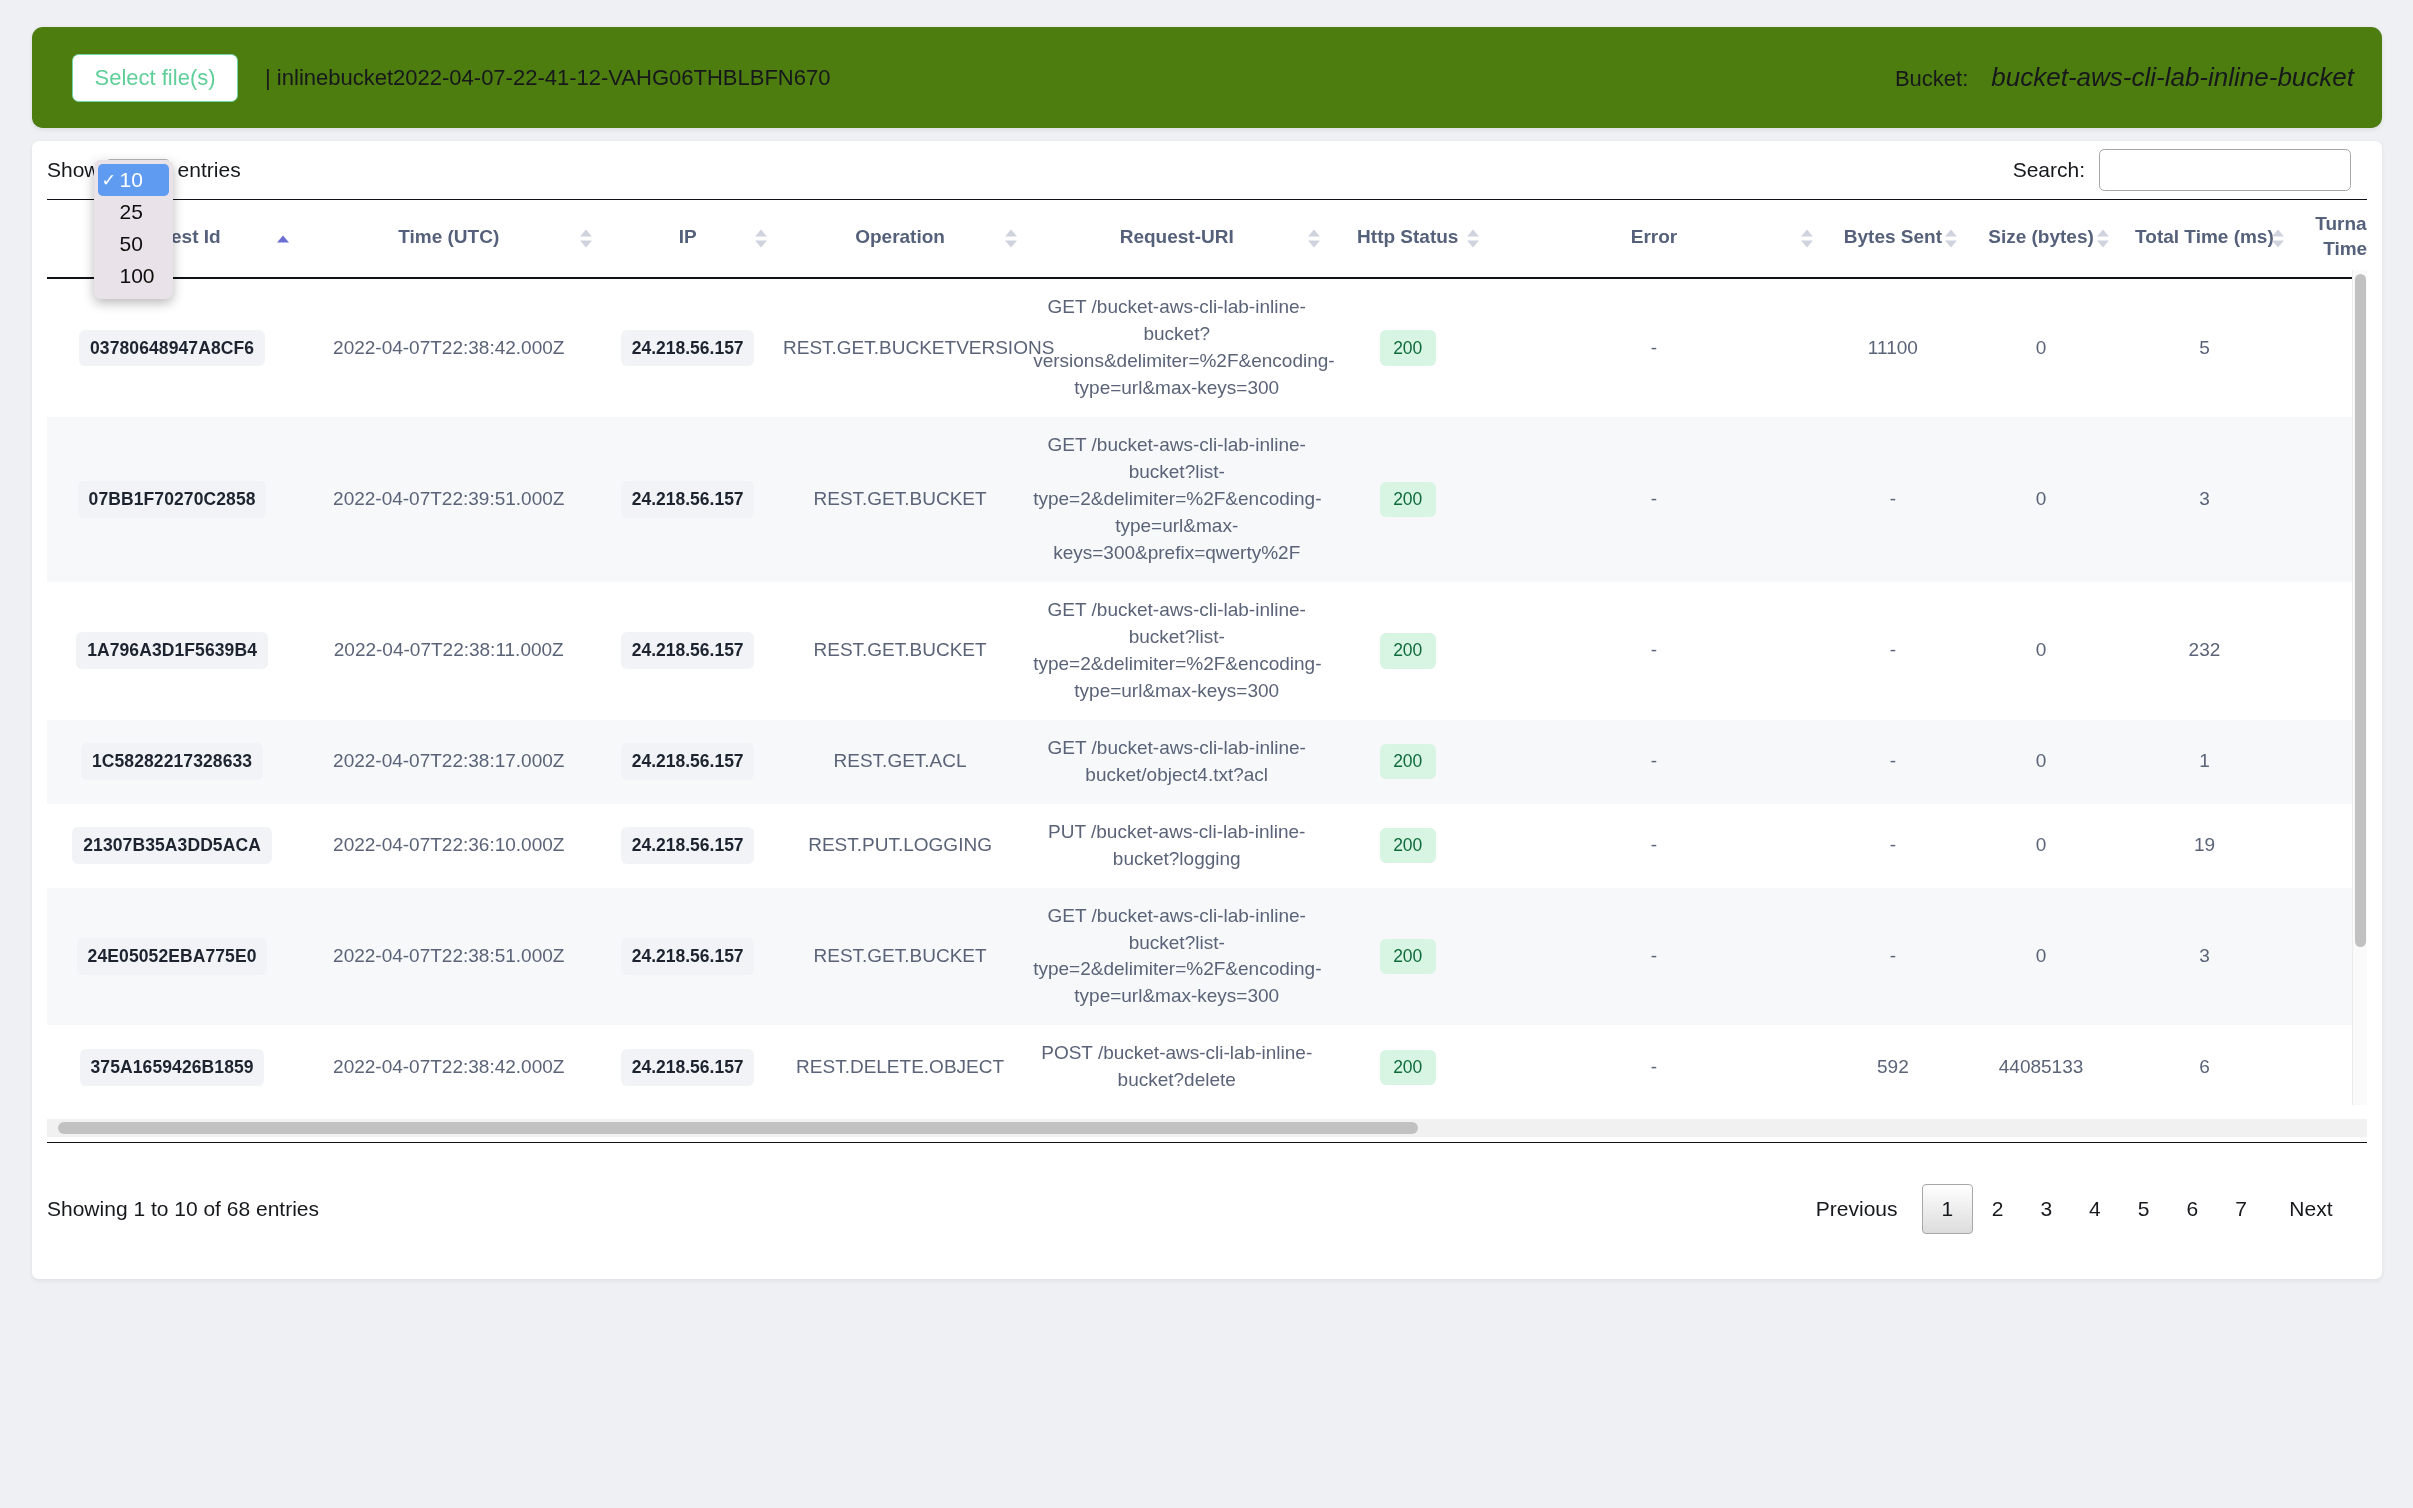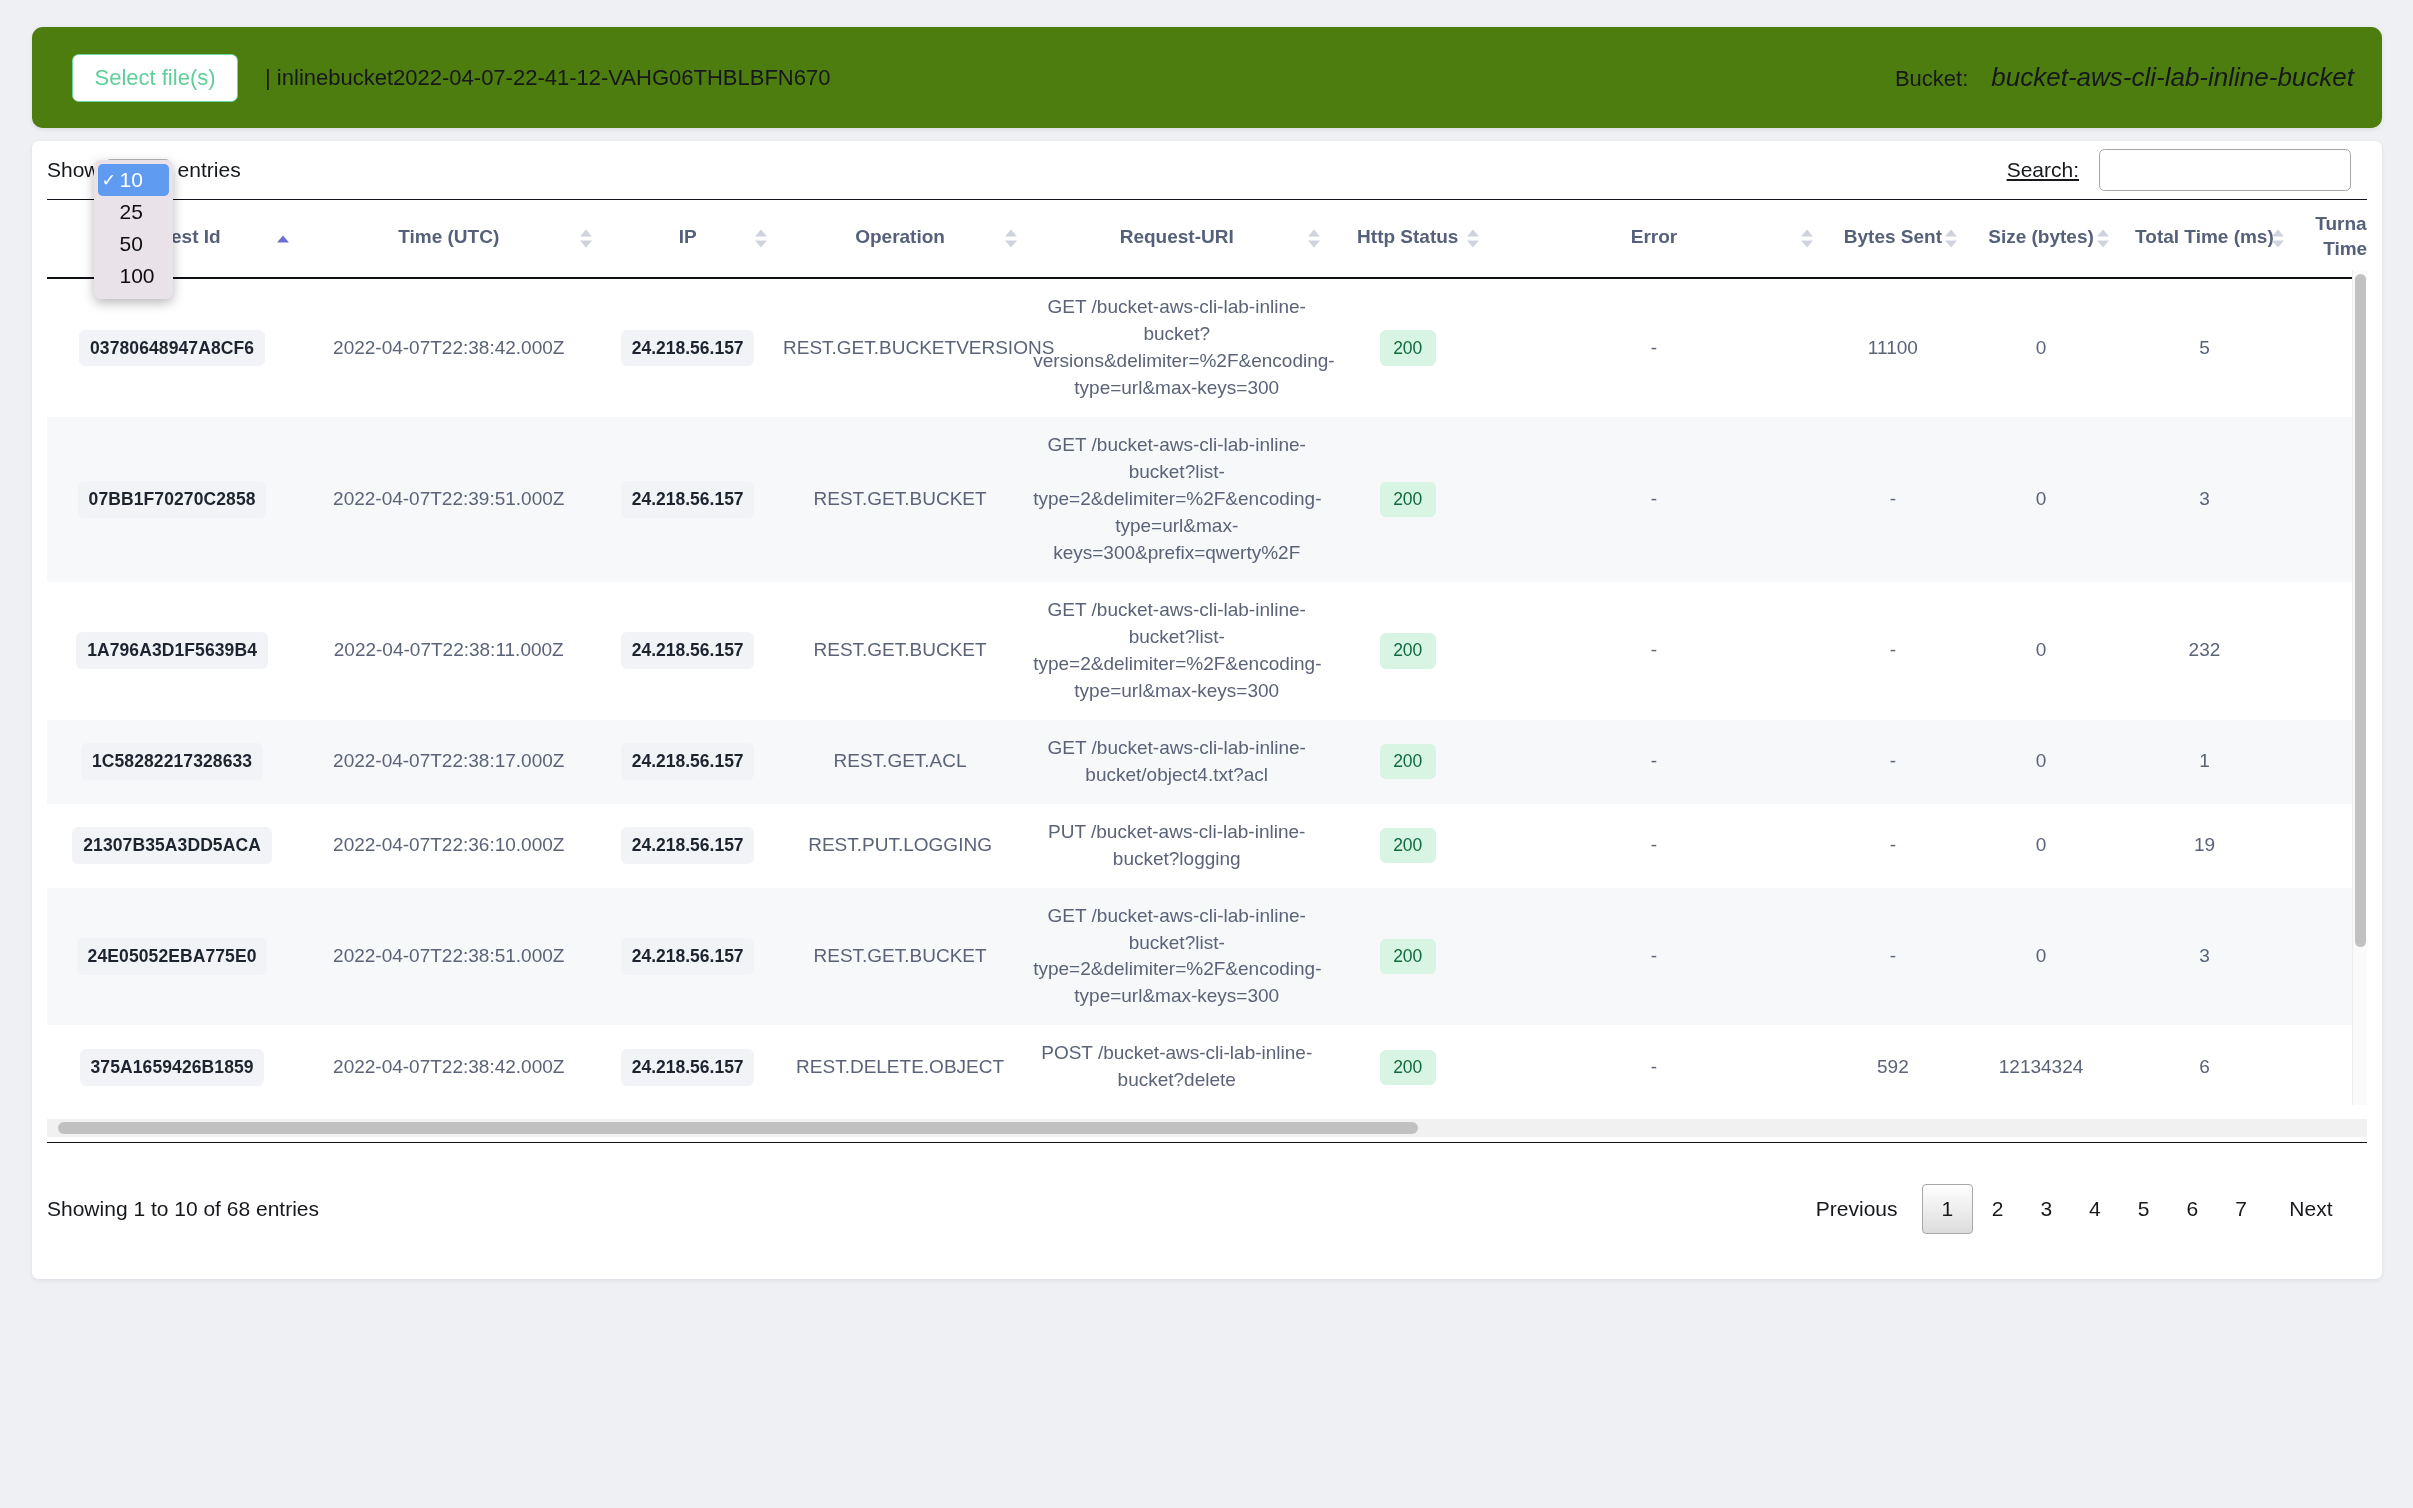--- a/index.html
+++ b/index.html
@@ -84,22 +84,21 @@
     border: 0.7px solid #b7b7b7;
     border-radius: 2.7px;
     background: #fff;
   }
   .search-wrap {
     margin-left: auto;
     display: flex;
     align-items: center;
     font-size: 21px;
     color: #16181c;
-    gap: 20px;
-    text-decoration: underline;
+    gap: 14px;
   }
   .search-input {
     width: 252px; height: 42px;
     border: 0.7px solid #a6a6a6;
     border-radius: 5.4px;
     background: #fff;
     outline: none;
     font-size: 19px;
     padding: 0 6.7px;
     font-family: "Liberation Sans", sans-serif;
@@ -505,21 +504,21 @@
             </tr>
             <tr class="odd">
               <td><span class="pill">375A1659426B1859</span></td>
               <td class="time">2022-04-07T22:38:42.000Z</td>
               <td><span class="pill-ip">24.218.56.157</span></td>
               <td class="op">REST.DELETE.OBJECT</td>
               <td class="uri">POST /bucket-aws-cli-lab-inline-bucket?delete</td>
               <td><span class="badge-200">200</span></td>
               <td>-</td>
               <td>592</td>
-              <td>12134324</td>
+              <td>44085133</td>
               <td>6</td>
               <td>0</td>
             </tr>
             <tr class="even">
               <td></td>
               <td class="time">2022-04-07T22:38:42.000Z</td>
               <td></td>
               <td class="op">REST.DELETE.OBJECT</td>
               <td class="uri">POST /bucket-aws-cli-lab-inline-bucket?delete</td>
               <td></td>

